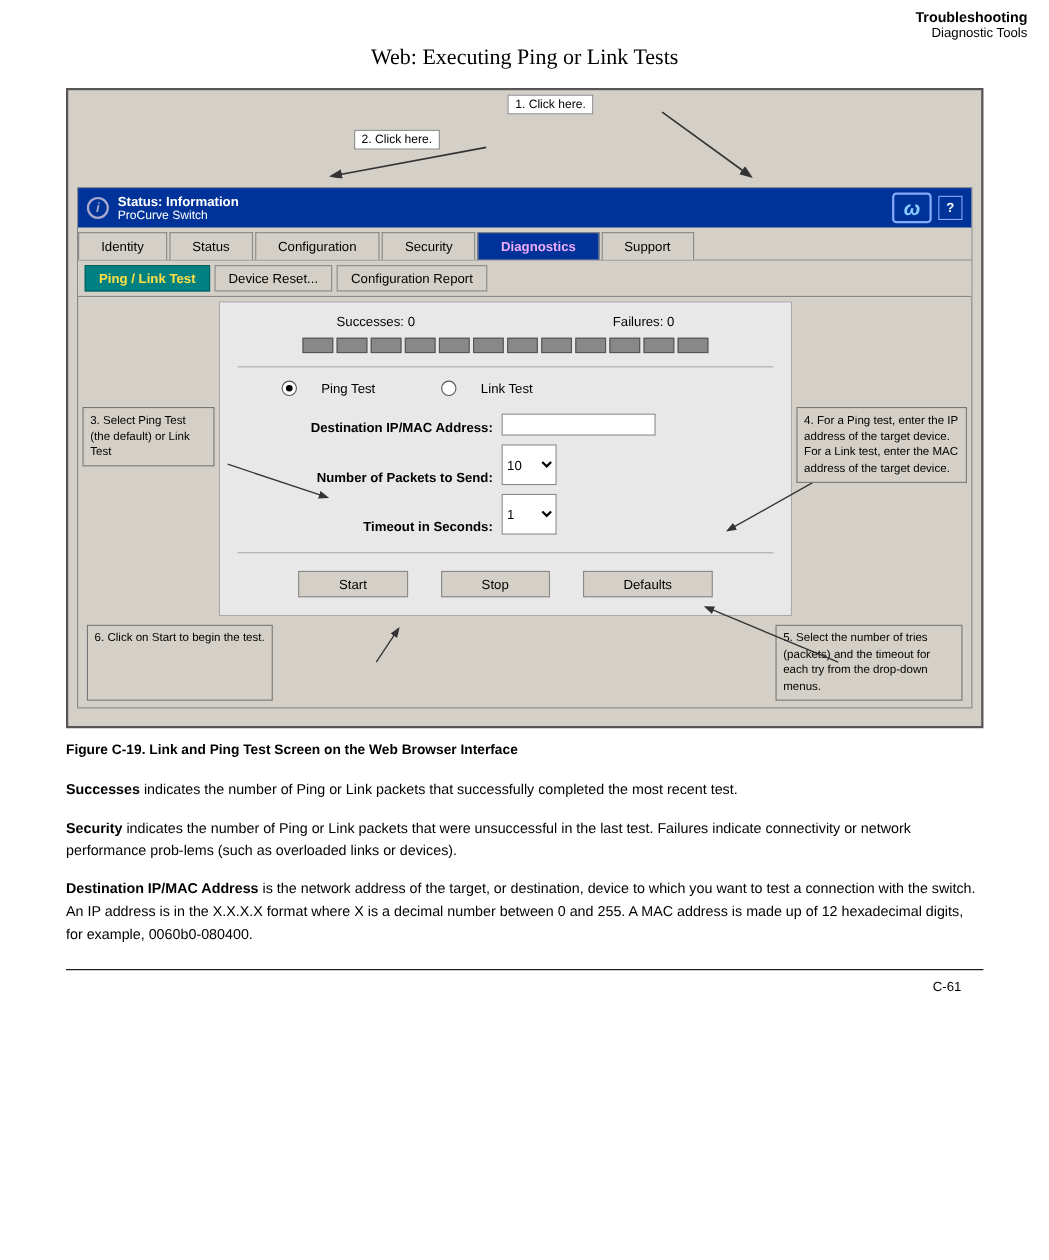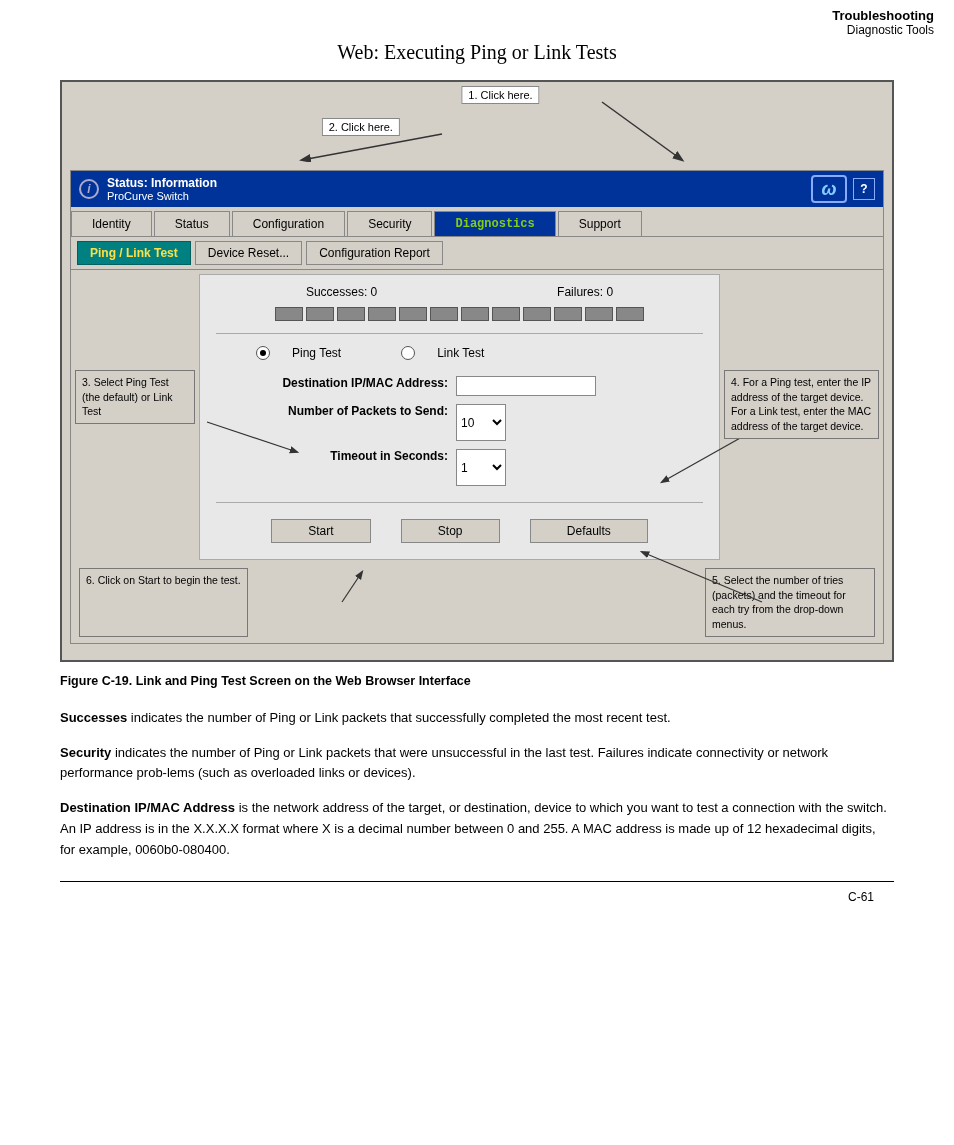--- a/index.html
+++ b/index.html
@@ -156,23 +156,22 @@
       border: 1px solid #888;
       border-bottom: none;
       background: #d4d0c8;
       cursor: pointer;
       margin-right: 2px;
       margin-top: 4px;
     }
 
     .nav-tab.active {
       background: #003399;
-      color: #84cc16;
-      font-weight: bold;
-      font-family: Liberation Mono, monospace;
+      color: #f0abfc;
+      font-weight: bold;
     }
 
     
     .sub-nav {
       display: flex;
       background: #d4d0c8;
       padding: 4px 6px;
       gap: 4px;
       border-bottom: 1px solid #888;
     }
@@ -267,21 +266,21 @@
       border-radius: 50%;
     }
 
     
     .form-area {
       padding: 0 20px;
     }
 
     .form-row {
       display: flex;
-      align-items: flex-start;
+      align-items: flex-end;
       margin-bottom: 8px;
     }
 
     .form-label {
       font-size: 12px;
       font-weight: bold;
       text-align: right;
       min-width: 220px;
       padding-right: 8px;
     }

